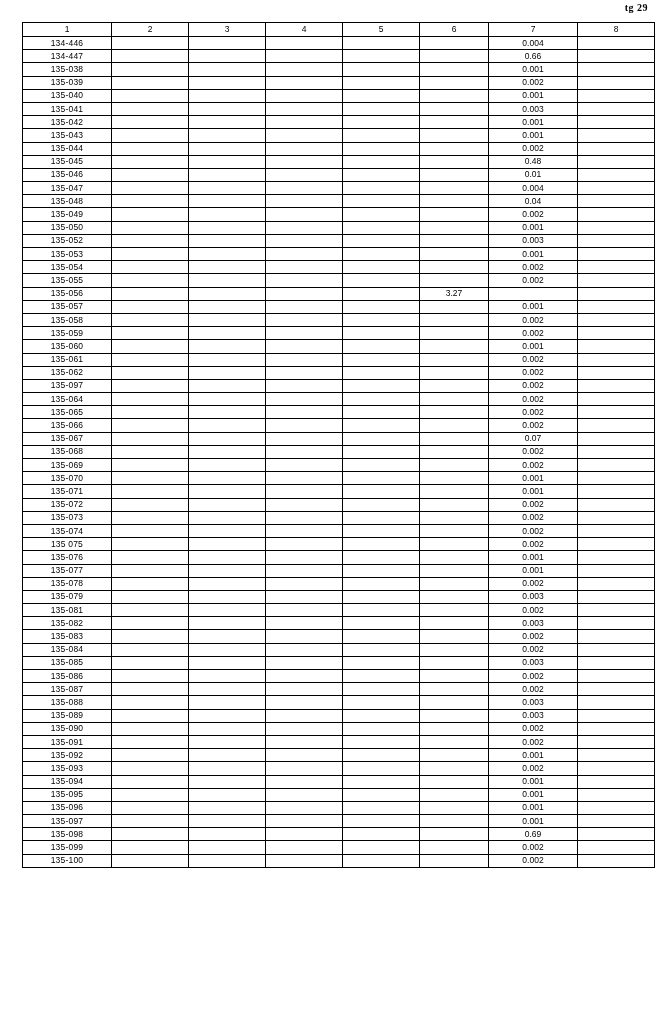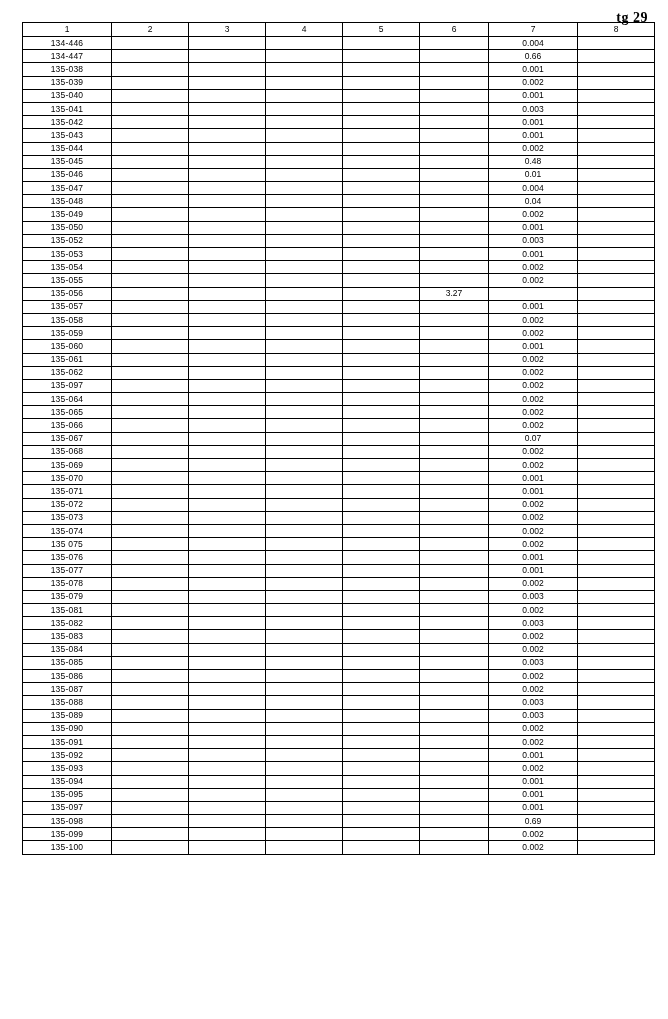--- a/index.html
+++ b/index.html
@@ -16,23 +16,23 @@
     overflow: hidden;
   }
   .page {
     position: relative;
     width: 668px;
     height: 1019px;
     box-sizing: border-box;
   }
   .page-header {
     position: absolute;
-    top: 10px;
+    top: 2px;
     right: 20px;
-    font-size: 14px;
+    font-size: 10px;
     font-weight: bold;
     letter-spacing: 0.5px;
     font-family: "Liberation Serif", serif;
   }
   .table-wrap {
     position: absolute;
     top: 22px;
     left: 22px;
     width: 624px;
   }
@@ -671,20 +671,30 @@
             <td class="c1 label">135-095</td>
             <td class="c2 val"></td>
             <td class="c3 val"></td>
             <td class="c4 val"></td>
             <td class="c5 val"></td>
             <td class="c6 val"></td>
             <td class="c7 val">0.001</td>
             <td class="c8 val"></td>
           </tr>
           <tr>
+            <td class="c1 label">135-096</td>
+            <td class="c2 val"></td>
+            <td class="c3 val"></td>
+            <td class="c4 val"></td>
+            <td class="c5 val"></td>
+            <td class="c6 val"></td>
+            <td class="c7 val">0.001</td>
+            <td class="c8 val"></td>
+          </tr>
+          <tr>
             <td class="c1 label">135-097</td>
             <td class="c2 val"></td>
             <td class="c3 val"></td>
             <td class="c4 val"></td>
             <td class="c5 val"></td>
             <td class="c6 val"></td>
             <td class="c7 val">0.001</td>
             <td class="c8 val"></td>
           </tr>
           <tr>

